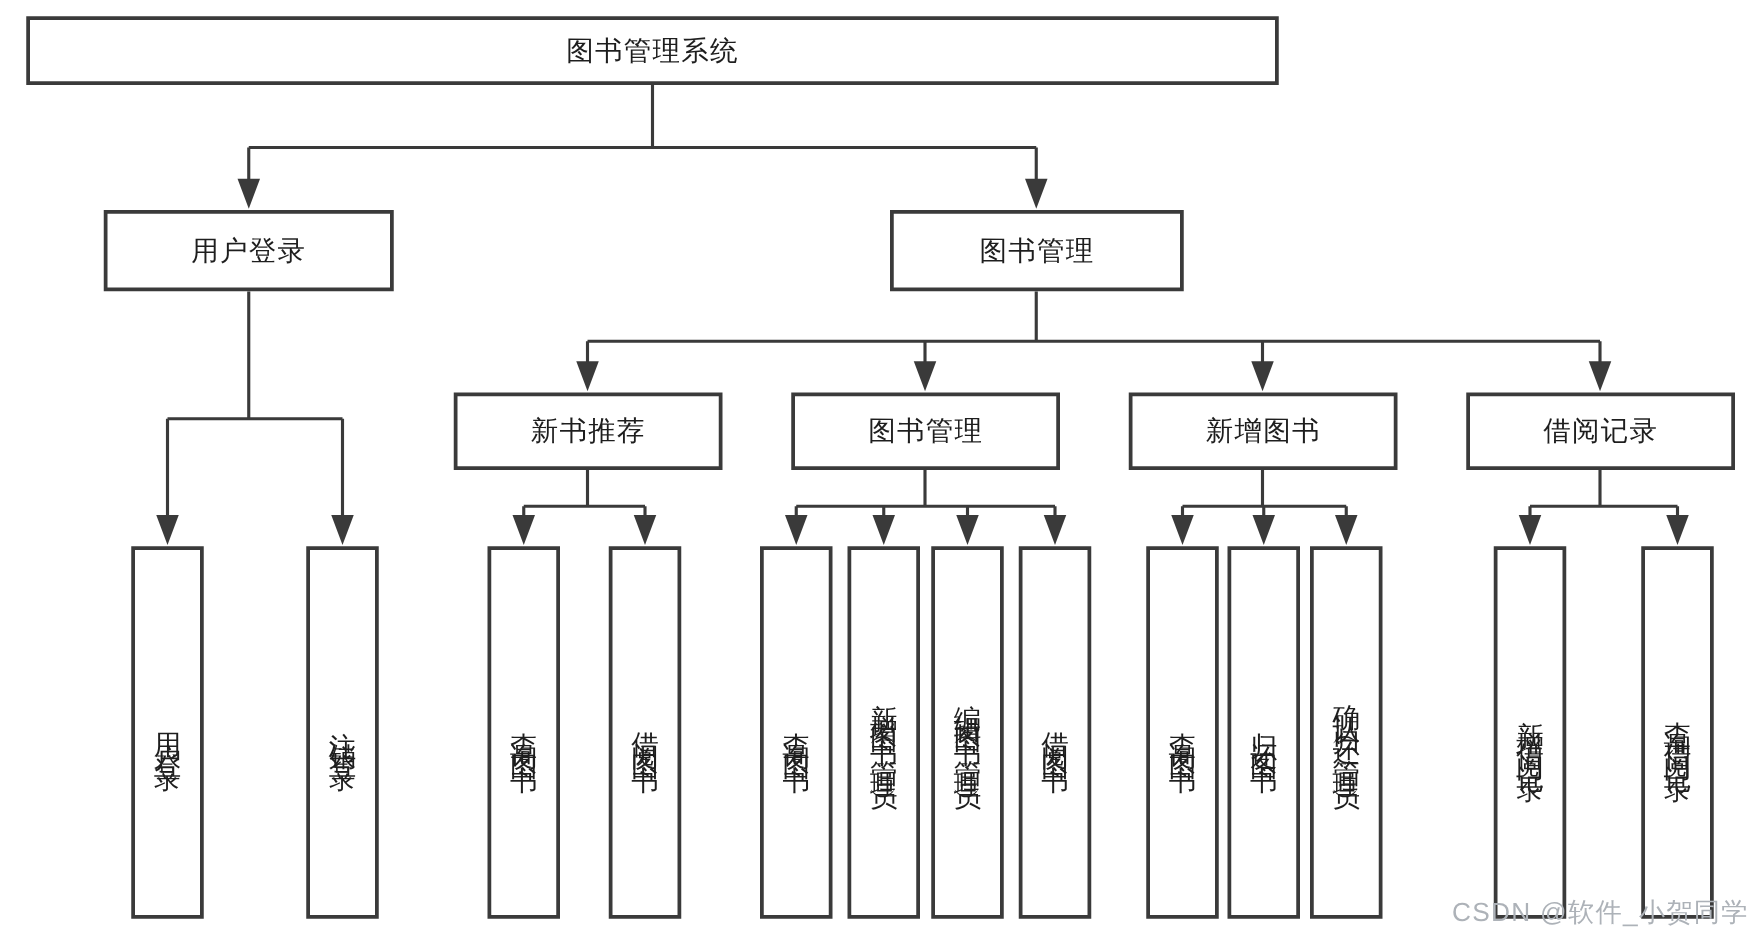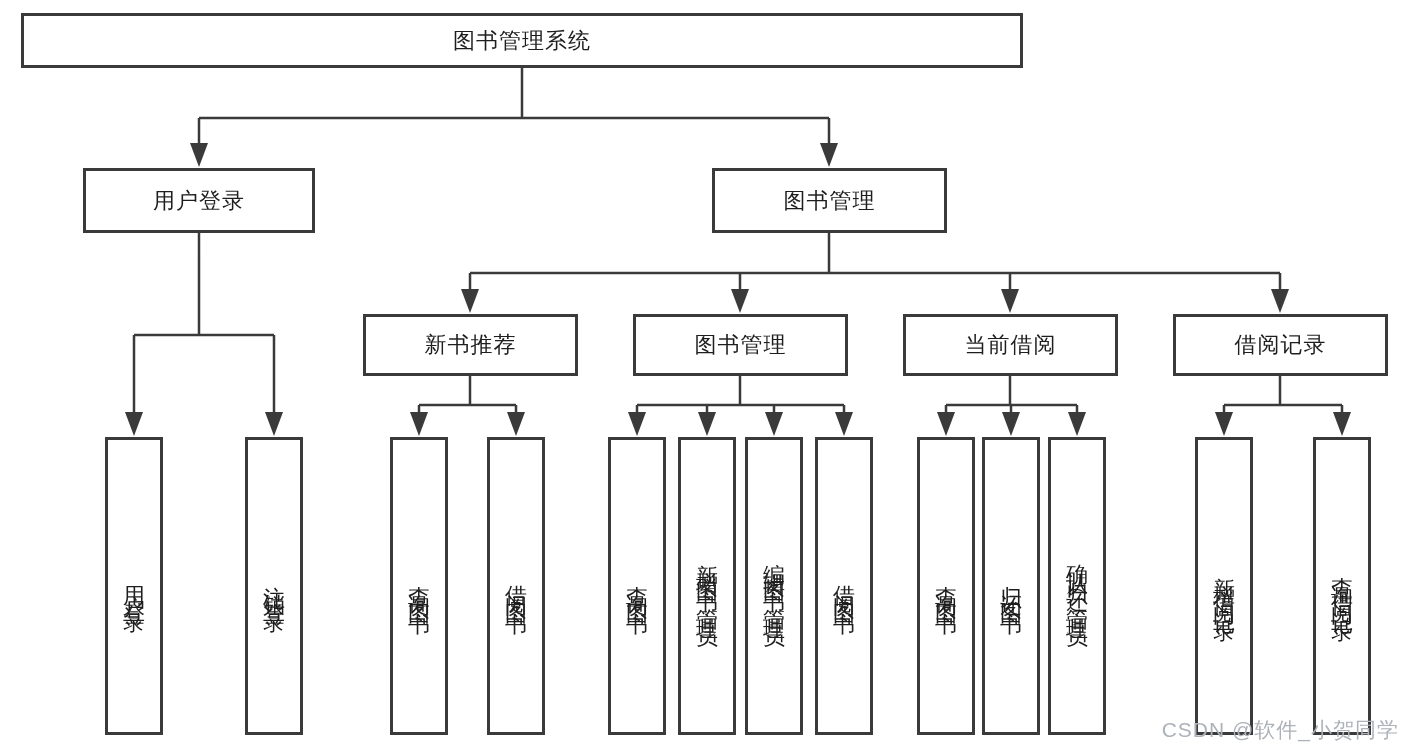--- a/index.html
+++ b/index.html
@@ -82,21 +82,21 @@
     <span>图书管理</span>
   </div>
 
   <div class="node" style="left:363px;top:314px;width:215px;height:62px;">
     <span>新书推荐</span>
   </div>
   <div class="node" style="left:633px;top:314px;width:215px;height:62px;">
     <span>图书管理</span>
   </div>
   <div class="node" style="left:903px;top:314px;width:215px;height:62px;">
-    <span>当前借阅</span>
+    <span>新增图书</span>
   </div>
   <div class="node" style="left:1173px;top:314px;width:215px;height:62px;">
     <span>借阅记录</span>
   </div>
 
   <div class="node leaf" style="left:105px;top:437px;width:58px;height:298px;">
     <span class="vtext">用户登录</span>
   </div>
   <div class="node leaf" style="left:245px;top:437px;width:58px;height:298px;">
     <span class="vtext">注销登录</span>

